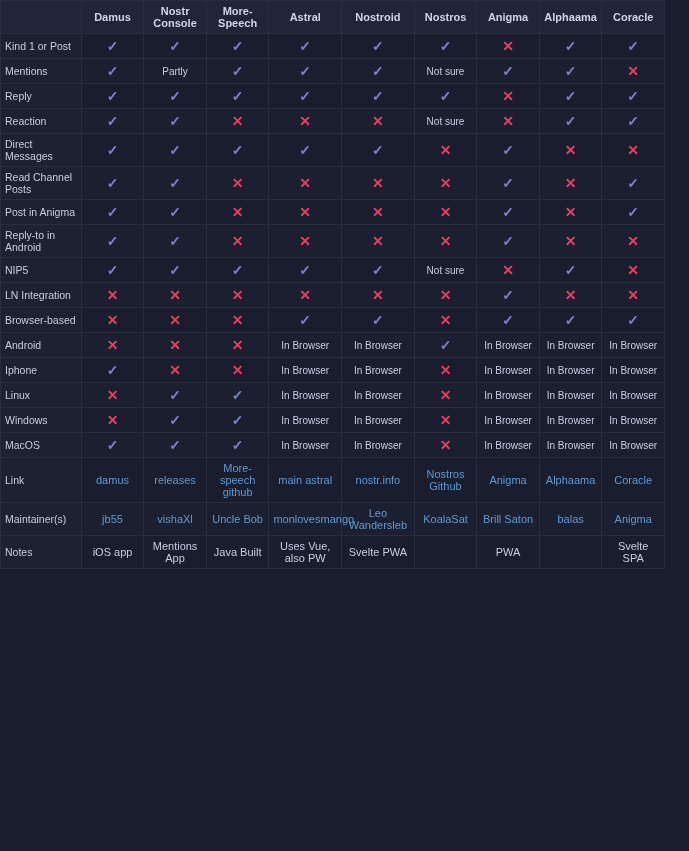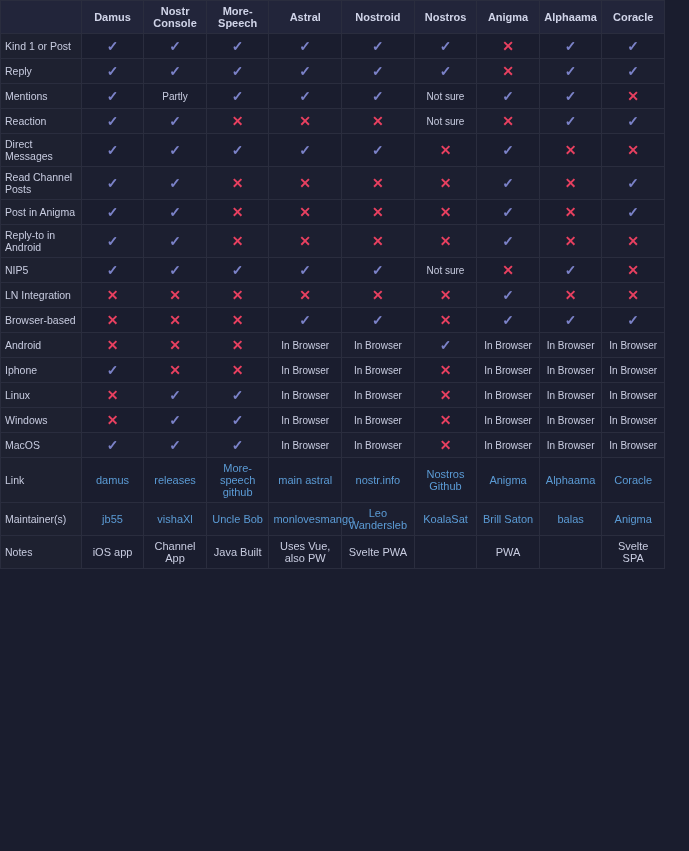--- a/index.html
+++ b/index.html
@@ -118,42 +118,42 @@
         <td><span class="check">✓</span></td>
         <td><span class="check">✓</span></td>
         <td><span class="check">✓</span></td>
         <td><span class="check">✓</span></td>
         <td><span class="check">✓</span></td>
         <td><span class="cross">✕</span></td>
         <td><span class="check">✓</span></td>
         <td><span class="check">✓</span></td>
       </tr>
       <tr>
+        <td>Mentions</td>
+        <td><span class="check">✓</span></td>
+        <td><span class="partly">Partly</span></td>
+        <td><span class="check">✓</span></td>
+        <td><span class="check">✓</span></td>
+        <td><span class="check">✓</span></td>
+        <td><span class="not-sure">Not sure</span></td>
+        <td><span class="check">✓</span></td>
+        <td><span class="check">✓</span></td>
+        <td><span class="cross">✕</span></td>
+      </tr>
+      <tr>
         <td>Reply</td>
         <td><span class="check">✓</span></td>
         <td><span class="check">✓</span></td>
         <td><span class="check">✓</span></td>
         <td><span class="check">✓</span></td>
         <td><span class="check">✓</span></td>
         <td><span class="check">✓</span></td>
         <td><span class="cross">✕</span></td>
         <td><span class="check">✓</span></td>
         <td><span class="check">✓</span></td>
-      </tr>
-      <tr>
-        <td>Mentions</td>
-        <td><span class="check">✓</span></td>
-        <td><span class="partly">Partly</span></td>
-        <td><span class="check">✓</span></td>
-        <td><span class="check">✓</span></td>
-        <td><span class="check">✓</span></td>
-        <td><span class="not-sure">Not sure</span></td>
-        <td><span class="check">✓</span></td>
-        <td><span class="check">✓</span></td>
-        <td><span class="cross">✕</span></td>
       </tr>
       <tr>
         <td>Reaction</td>
         <td><span class="check">✓</span></td>
         <td><span class="check">✓</span></td>
         <td><span class="cross">✕</span></td>
         <td><span class="cross">✕</span></td>
         <td><span class="cross">✕</span></td>
         <td><span class="not-sure">Not sure</span></td>
         <td><span class="cross">✕</span></td>
@@ -324,21 +324,21 @@
         <td><a class="link-text" href="#">monlovesmango</a></td>
         <td><a class="link-text" href="#">Leo Wandersleb</a></td>
         <td><a class="link-text" href="#">KoalaSat</a></td>
         <td><a class="link-text" href="#">Brill Saton</a></td>
         <td><a class="link-text" href="#">balas</a></td>
         <td><a class="link-text" href="#">Anigma</a></td>
       </tr>
       <tr>
         <td>Notes</td>
         <td><span>iOS app</span></td>
-        <td><span>Channel App</span></td>
+        <td><span>Mentions App</span></td>
         <td><span>Java Built</span></td>
         <td><span>Uses Vue, also PW</span></td>
         <td><span>Svelte PWA</span></td>
         <td></td>
         <td><span>PWA</span></td>
         <td></td>
         <td><span>Svelte SPA</span></td>
       </tr>
     </tbody>
 </table>

